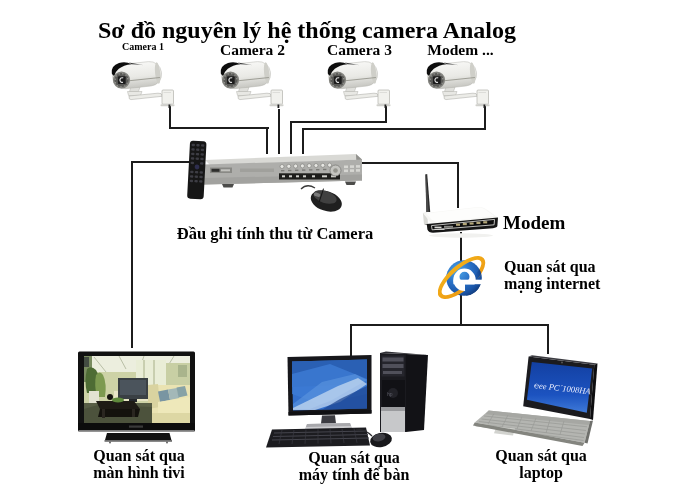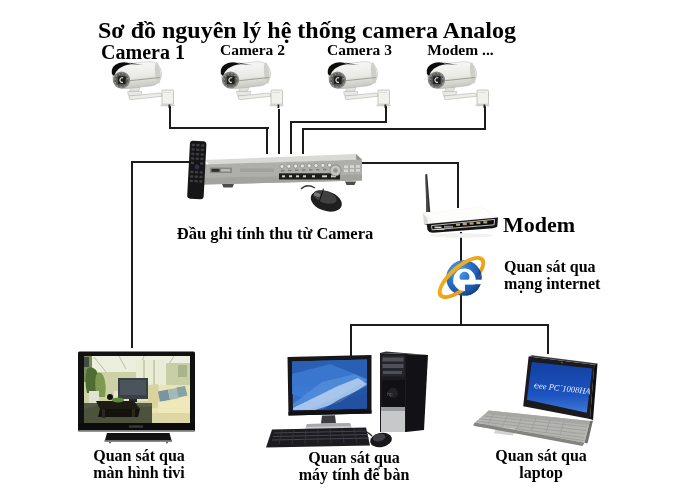--- a/index.html
+++ b/index.html
@@ -8,21 +8,21 @@
 .st{position:absolute;}
 .lbl{position:absolute;font-weight:bold;color:#000;white-space:nowrap;}
 .ctr{transform:translateX(-50%);text-align:center;}
 .ln{position:absolute;background:#1c1c1c;}
 </style>
 </head>
 <body>
 
 <div class="lbl ctr" style="left:307px;top:17px;font-size:24px;">Sơ đồ nguyên lý hệ thống camera Analog</div>
 
-<div class="lbl ctr" style="left:143px;top:41px;font-size:20px;">Camera 1</div>
+<div class="lbl ctr" style="left:143px;top:41px;font-size:10px;">Camera 1</div>
 <div class="lbl ctr" style="left:252.5px;top:41px;font-size:15.5px;">Camera 2</div>
 <div class="lbl ctr" style="left:359.5px;top:41px;font-size:15.5px;text-align:right;">Camera 3</div>
 <div class="lbl ctr" style="left:460.5px;top:41px;font-size:15.5px;">Modem ...</div>
 
 <div class="ln" style="left:169px;top:106px;width:2px;height:23px;"></div>
 <div class="ln" style="left:169px;top:127px;width:100px;height:2px;"></div>
 <div class="ln" style="left:266px;top:127px;width:2px;height:27px;"></div>
 <div class="ln" style="left:278px;top:109px;width:2px;height:45px;"></div>
 <div class="ln" style="left:385px;top:106px;width:2px;height:17px;"></div>
 <div class="ln" style="left:290px;top:121px;width:97px;height:2px;"></div>
@@ -50,21 +50,21 @@
   </svg>
 <svg class="st" style="left:316px;top:60px;" width="78" height="48" viewBox="0 0 78 48">
     <use href="#cam"></use>
   </svg>
 <svg class="st" style="left:415px;top:60px;" width="78" height="48" viewBox="0 0 78 48">
     <use href="#cam"></use>
   </svg>
 
 <div class="lbl ctr" style="left:275px;top:224px;font-size:16.5px;">Đầu ghi tính thu từ Camera</div>
 
-<div class="lbl" style="left:503px;top:211.5px;font-size:22px;">Modem</div>
+<div class="lbl" style="left:503px;top:211.5px;font-size:19px;">Modem</div>
 
 <div class="lbl" style="left:504px;top:258px;font-size:16px;line-height:17px;">Quan sát qua<br>mạng internet</div>
 
 <div class="lbl ctr" style="left:139px;top:447px;font-size:16px;line-height:17px;">Quan sát qua<br>màn hình tivi</div>
 <div class="lbl ctr" style="left:354px;top:449px;font-size:16px;line-height:17px;">Quan sát qua<br>máy tính để bàn</div>
 <div class="lbl ctr" style="left:541px;top:447px;font-size:16px;line-height:17px;">Quan sát qua<br>laptop</div>
 
 <svg width="0" height="0" style="position:absolute">
 <defs>
 <linearGradient id="camBody" x1="0" y1="0" x2="0" y2="1">

